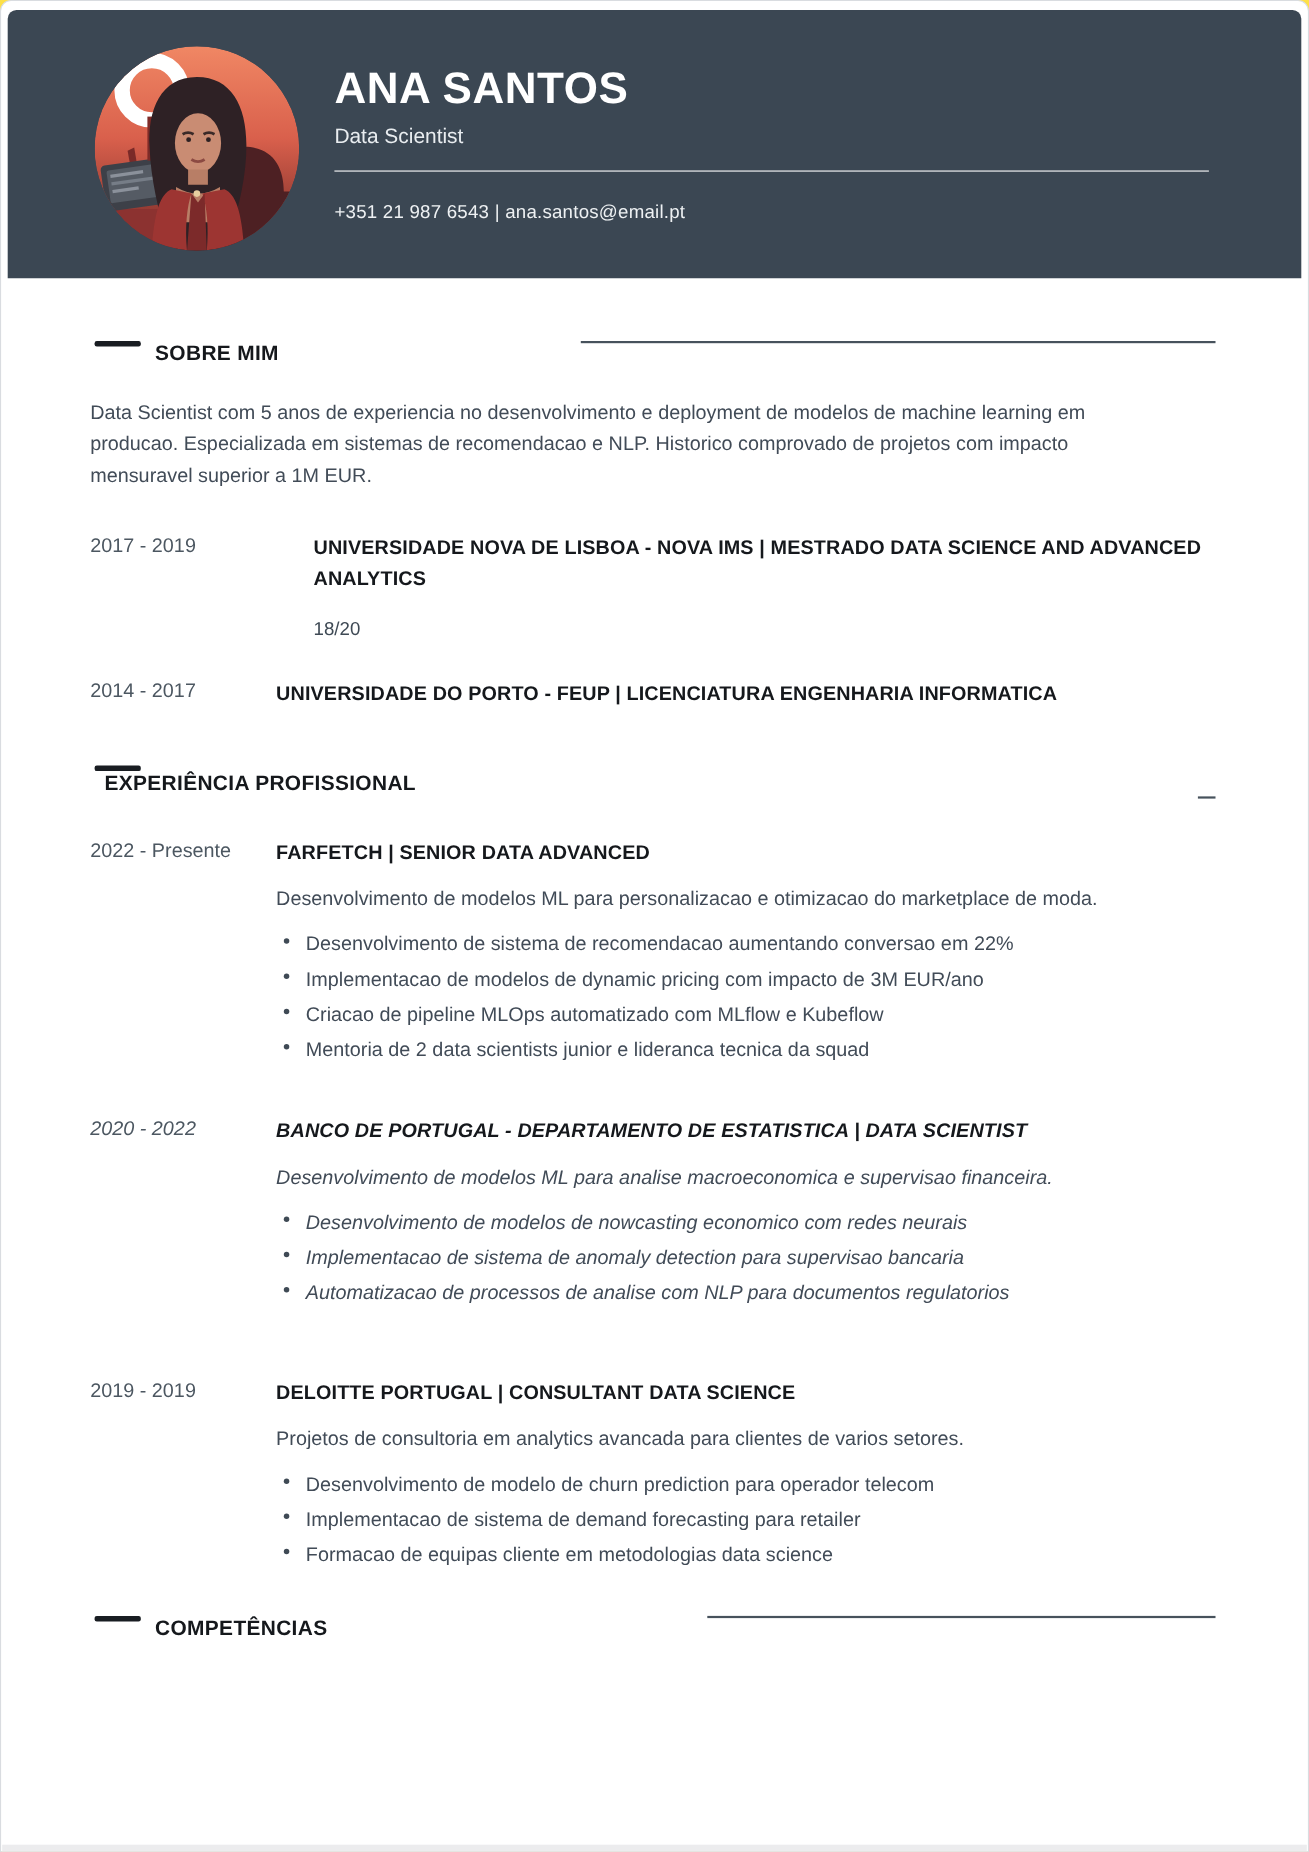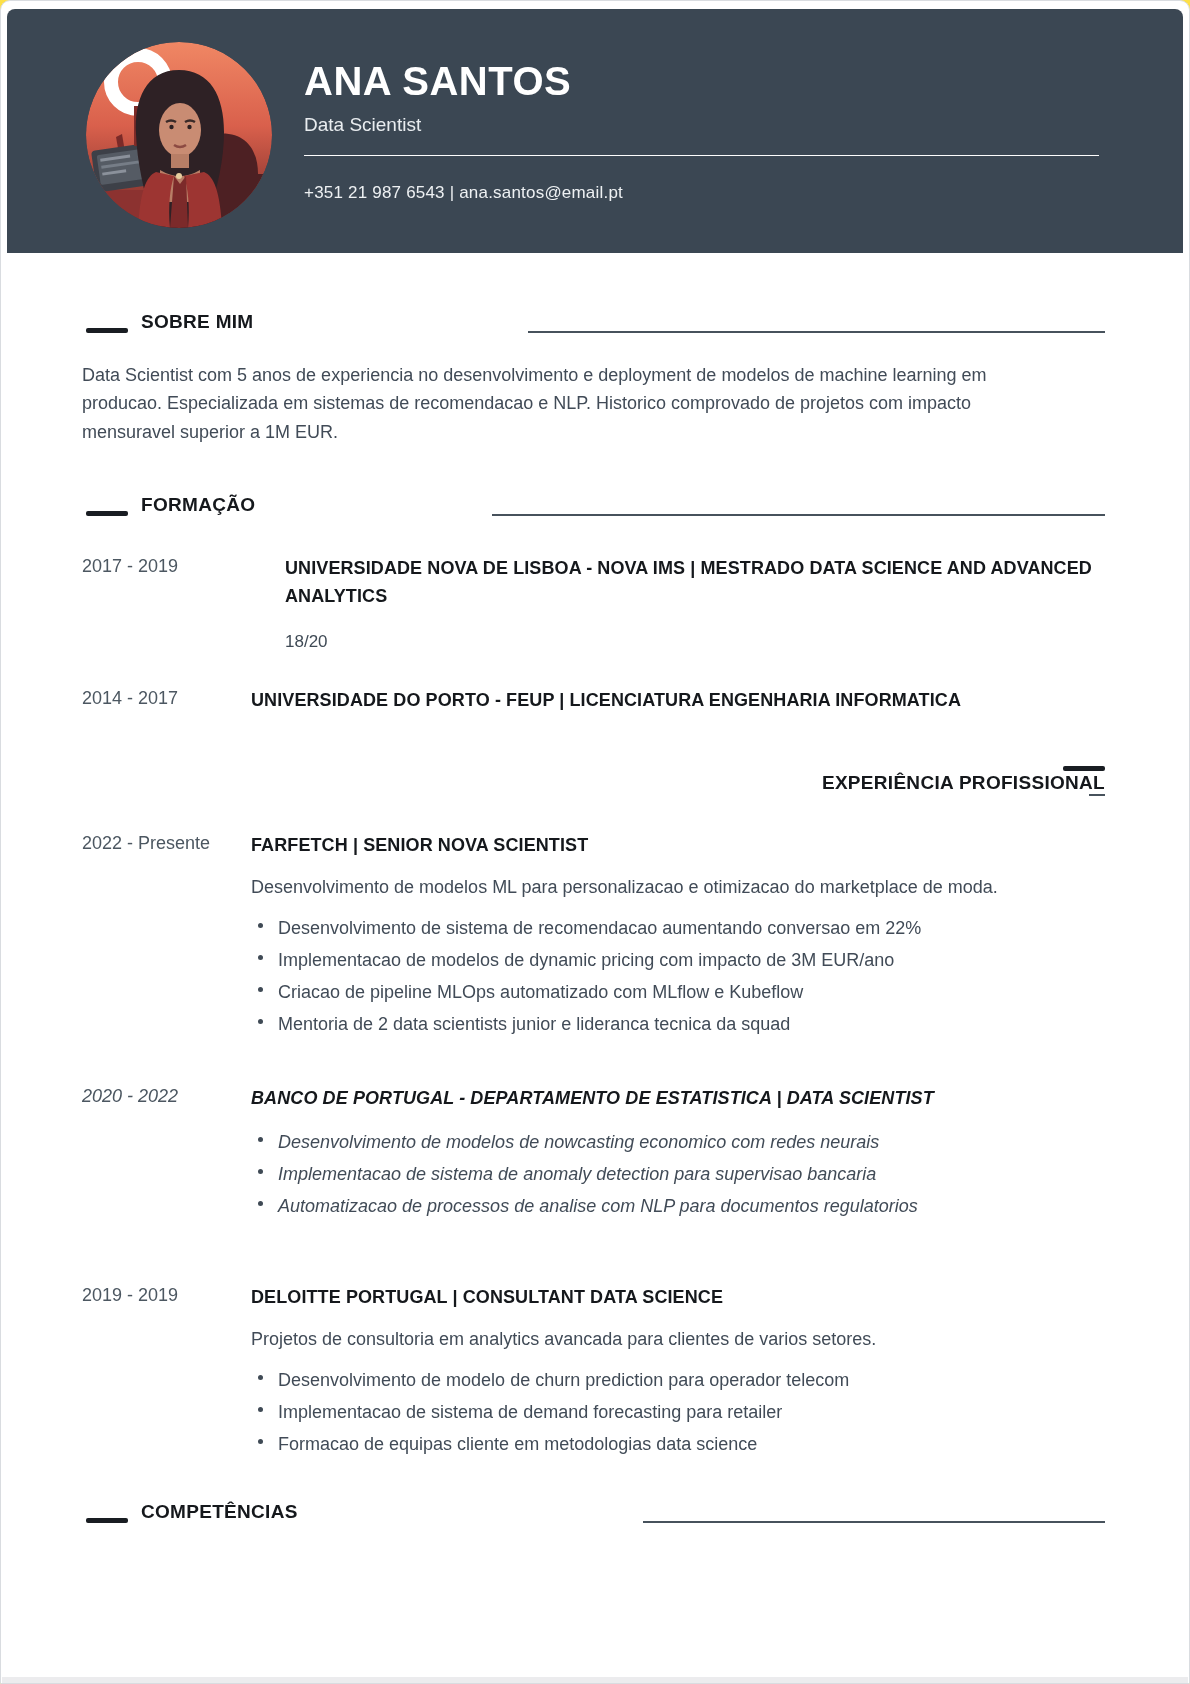--- a/index.html
+++ b/index.html
@@ -36,21 +36,21 @@
     letter-spacing:0.5px; line-height:1.1;
   }
   .job-title { color:#e9edf0; font-size:19px; margin-top:11px; }
   .header-divider { height:1px; background:#fdfdfd; margin-top:19px; }
   .contact { color:#eef1f3; font-size:17px; margin-top:27px; letter-spacing:0.2px; }
 
   
   .content { padding:0 84px 0 81px; }
 
   .section-heading {
-    display:flex; align-items:flex-end;
+    display:flex; align-items:flex-start;
   }
   .heading-dash {
     width:42px; height:5px; background:#191d22; border-radius:2px;
     margin-left:4px; flex:0 0 auto;
   }
   .heading-title {
     margin-left:13px; font-size:19px; font-weight:800;
     color:#15181c; letter-spacing:0.3px; line-height:23px; white-space:nowrap;
   }
   .heading-rule { height:2px; background:#47525c; margin-left:auto; flex:0 0 auto; }
@@ -163,25 +163,20 @@
 
     <div class="content">
 
       <div class="section-heading mt-about-heading">
         <div class="heading-dash"></div>
         <div class="heading-title">SOBRE MIM</div>
         <div class="heading-rule rule-about"></div>
       </div>
       <p class="about-body">Data Scientist com 5 anos de experiencia no desenvolvimento e deployment de modelos de machine learning em producao. Especializada em sistemas de recomendacao e NLP. Historico comprovado de projetos com impacto mensuravel superior a 1M EUR.</p>
 
-      <div class="section-heading mt-edu-heading">
-        <div class="heading-dash"></div>
-        <div class="heading-title">FORMAÇÃO</div>
-        <div class="heading-rule rule-edu"></div>
-      </div>
 
       <div class="entry edu-block">
         <div class="entry-period">2017 - 2019</div>
         <div>
           <div class="entry-title">UNIVERSIDADE NOVA DE LISBOA - NOVA IMS | MESTRADO DATA SCIENCE AND ADVANCED ANALYTICS</div>
           <div class="entry-grade">18/20</div>
         </div>
       </div>
 
       <div class="entry edu-entry-2">
@@ -193,35 +188,36 @@
 
       <div class="section-heading mt-exp-heading">
         <div class="heading-dash"></div>
         <div class="heading-title">EXPERIÊNCIA PROFISSIONAL</div>
         <div class="heading-rule rule-exp"></div>
       </div>
 
       <div class="entry exp-entry-1">
         <div class="entry-period">2022 - Presente</div>
         <div>
-          <div class="entry-title">FARFETCH | SENIOR NOVA SCIENTIST</div>
+          <div class="entry-title">FARFETCH | SENIOR DATA ADVANCED</div>
           <div class="entry-summary">Desenvolvimento de modelos ML para personalizacao e otimizacao do marketplace de moda.</div>
           <ul class="entry-bullets">
             <li>Desenvolvimento de sistema de recomendacao aumentando conversao em 22%</li>
             <li>Implementacao de modelos de dynamic pricing com impacto de 3M EUR/ano</li>
             <li>Criacao de pipeline MLOps automatizado com MLflow e Kubeflow</li>
             <li>Mentoria de 2 data scientists junior e lideranca tecnica da squad</li>
           </ul>
         </div>
       </div>
 
       <div class="entry exp-entry-2">
         <div class="entry-period">2020 - 2022</div>
         <div>
           <div class="entry-title">BANCO DE PORTUGAL - DEPARTAMENTO DE ESTATISTICA | DATA SCIENTIST</div>
+          <div class="entry-summary">Desenvolvimento de modelos ML para analise macroeconomica e supervisao financeira.</div>
           <ul class="entry-bullets">
             <li>Desenvolvimento de modelos de nowcasting economico com redes neurais</li>
             <li>Implementacao de sistema de anomaly detection para supervisao bancaria</li>
             <li>Automatizacao de processos de analise com NLP para documentos regulatorios</li>
           </ul>
         </div>
       </div>
 
       <div class="entry exp-entry-3">
         <div class="entry-period">2019 - 2019</div>

